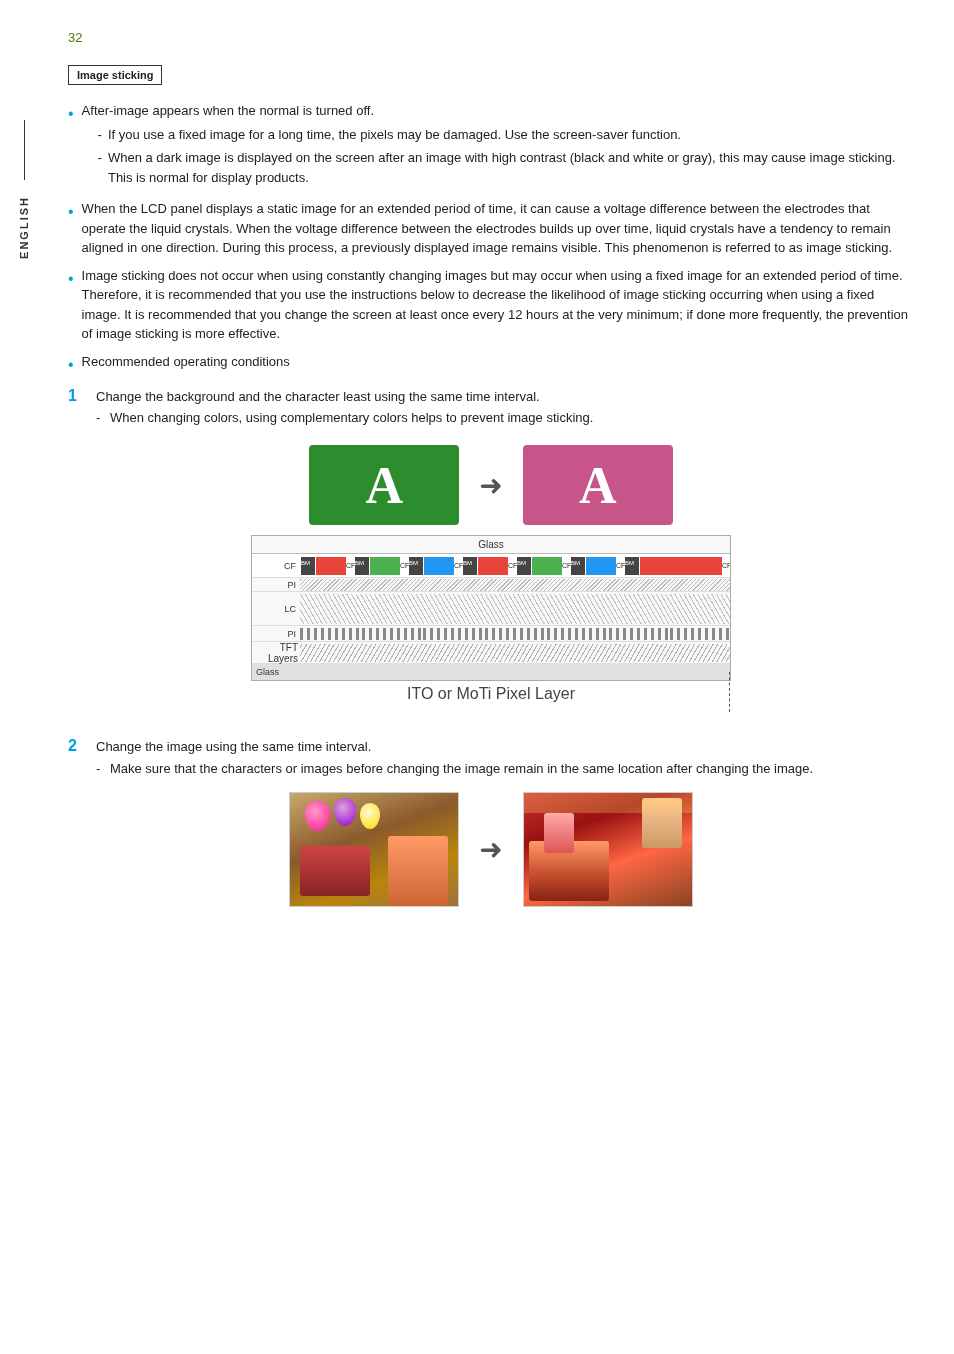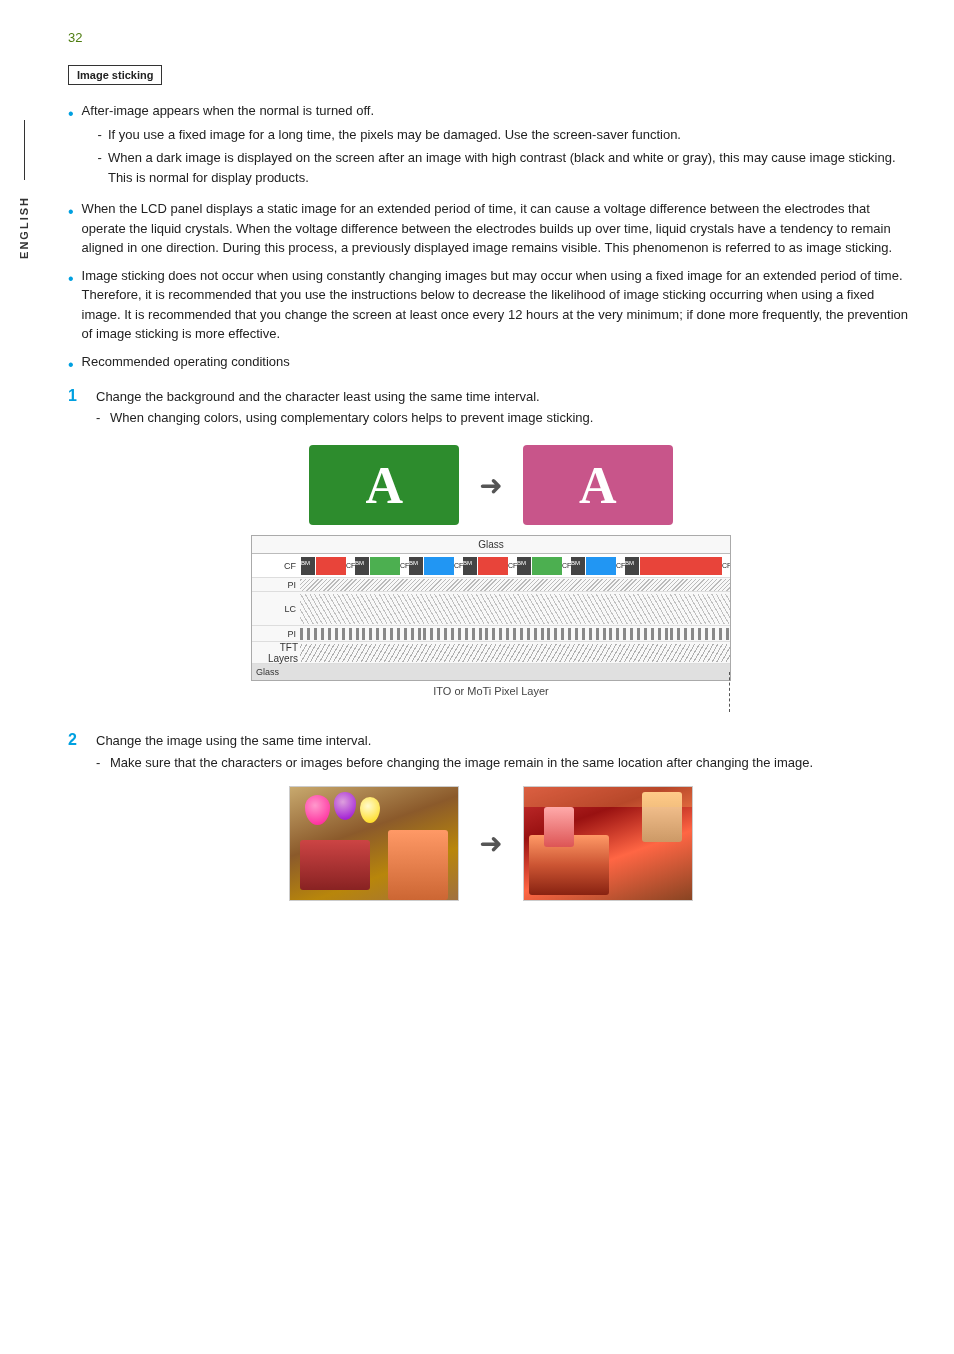--- a/index.html
+++ b/index.html
@@ -172,21 +172,21 @@
     }
     .glass-bottom {
       background: #e0e0e0;
       text-align: left;
       padding: 3px 4px;
       font-size: 9px;
       color: #333;
     }
     .ito-label {
       text-align: center;
-      font-size: 11px;
+      font-size: 16px;
       color: #444;
       margin-top: 4px;
       margin-bottom: 14px;
     }
     
     .photo-area {
       display: flex;
       justify-content: center;
       align-items: center;
       margin: 16px 0;

